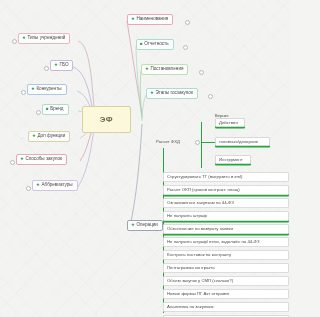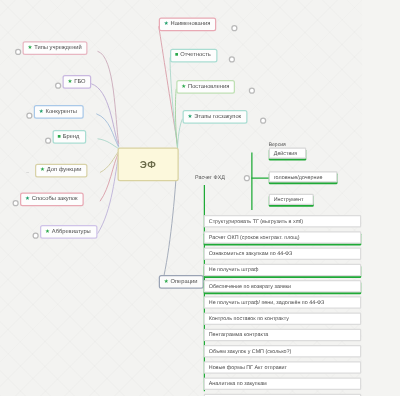--- a/index.html
+++ b/index.html
@@ -112,21 +112,21 @@
   <g fill="none" stroke-width="0.7">
     <path d="M142,115 C 136,80 130,40 127,21" stroke="#d89aa6"></path>
     <path d="M142,117 C 138,90 136,58 136,46" stroke="#a9d6c8"></path>
     <path d="M142,119 C 140,100 140,80 141,71" stroke="#9ed09a"></path>
     <path d="M142,121 C 142,110 144,99 146,95" stroke="#a9d6c8"></path>
 
     <path d="M142,124 C 140,160 136,200 130,226" stroke="#9aa3b4"></path>
   </g>
 </svg>
 
-<div class="center" style="left:94px;top:106px;margin-top:12px;">ЭФ</div>
+<div class="center" style="left:82px;top:106px;">ЭФ</div>
 
 <div class="node n-pink" style="left:18px;top:33px;">
   <span class="bullet" style="color:#2aa84a">★</span>
   <span class="txt">Типы учреждений</span>
 </div>
 <div class="collapse" style="left:12px;top:39px;"></div>
 
 <div class="node n-violet" style="left:50px;top:60px;">
   <span class="bullet" style="color:#2aa84a">★</span>
   <span class="txt">ГБО</span>

